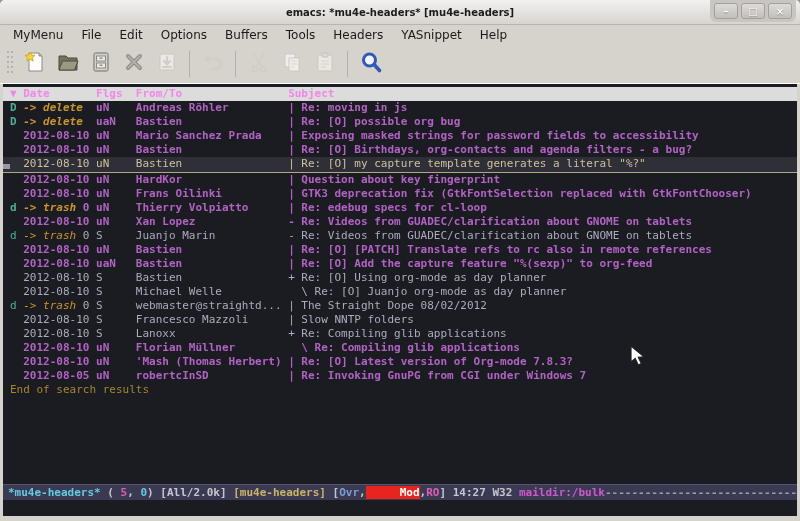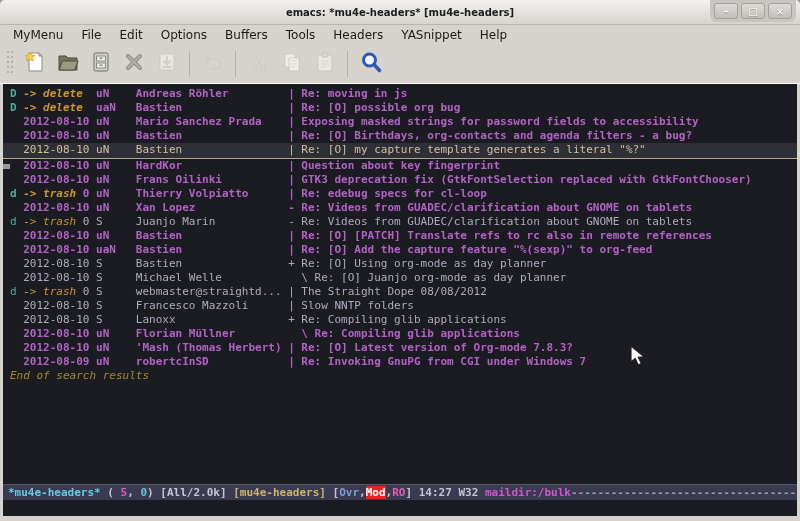--- a/index.html
+++ b/index.html
@@ -49,36 +49,36 @@
   .c-flags { display:inline-block; width:6ch; white-space:pre; }
   .c-from { display:inline-block; width:23ch; white-space:pre; }
   .c-subj { white-space:pre; }
 
   .row.unread { color:var(--unread); font-weight:bold; }
   .row.read { color:var(--read); }
   .row.current { color:var(--current_text); background:var(--current_bg);
                  border-bottom:1px solid #b3a684; height:16px; line-height:13px; }
   .row .c-mark { color:var(--mark_char); }
   .mk-action { color:var(--mark_action); font-style:italic; }
-  .endline { color:var(--end_marker); font-style:italic; }
+  .endline { color:var(--end_marker); }
 
   .fringe-marker { position:absolute; left:0; width:7px; height:5px; background:#9898a4; }
 
   
   .modeline { height:16px; line-height:16px; background:var(--modeline_bg);
               border-top:1px solid #55556e; color:var(--modeline_text);
               white-space:pre; overflow:hidden; padding-left:5px; font-weight:bold; }
   .seg-plain { color:var(--modeline_text); }
   .seg-cyan-bold { color:var(--cyan); }
   .seg-cyan { color:var(--cyan); }
   .seg-pink-bold { color:var(--pink); }
   .seg-pink { color:var(--pink); }
   .seg-khaki { color:var(--khaki); }
   .seg-blue { color:var(--blue); }
-  .seg-mod-red { color:#ffffff; background:var(--mod_bg); }
+  .seg-mod-red { color:#ffffff; background:var(--mod_bg);padding-left:34px; }
   .seg-magenta-bold { color:var(--magenta); }
   .seg-dashes { color:#9d9db2; }
 
   .echo-area { height:16px; background:var(--buffer_bg); }
 
   .mouse-cursor { position:absolute; z-index:50; pointer-events:none; }
 </style>
 </head>
 <body>
 
@@ -197,41 +197,42 @@
           <span><svg width="24" height="24" viewBox="0 0 24 24">
               <circle cx="10.5" cy="10" r="6" fill="#f2f5fa" stroke="#2d59b8" stroke-width="3"></circle>
               <line x1="15.5" y1="15" x2="20.5" y2="20.5" stroke="#2d59b8" stroke-width="3.6" stroke-linecap="round"></line>
             </svg></span>
         </div>
       </div>
   </div>
 
   <div class="content">
     <div class="buffer">
+      <div class="hline"><span class="c-mark">▼</span><span class="c-date">Date</span><span class="c-flags">Flgs</span><span class="c-from">From/To</span><span class="c-subj">Subject</span></div>
       <div id="rows">
           <div class="row unread"><span class="c-mark">D</span><span class="c-date"><span class="mk-action">-&gt; delete</span></span><span class="c-flags">uN</span><span class="c-from">Andreas Röhler</span><span class="c-subj">| Re: moving in js</span></div>
           <div class="row unread"><span class="c-mark">D</span><span class="c-date"><span class="mk-action">-&gt; delete</span></span><span class="c-flags">uaN</span><span class="c-from">Bastien</span><span class="c-subj">| Re: [O] possible org bug</span></div>
           <div class="row unread"><span class="c-mark"></span><span class="c-date">2012-08-10</span><span class="c-flags">uN</span><span class="c-from">Mario Sanchez Prada</span><span class="c-subj">| Exposing masked strings for password fields to accessibility</span></div>
           <div class="row unread"><span class="c-mark"></span><span class="c-date">2012-08-10</span><span class="c-flags">uN</span><span class="c-from">Bastien</span><span class="c-subj">| Re: [O] Birthdays, org-contacts and agenda filters - a bug?</span></div>
           <div class="row current"><span class="c-mark"></span><span class="c-date">2012-08-10</span><span class="c-flags">uN</span><span class="c-from">Bastien</span><span class="c-subj">| Re: [O] my capture template generates a literal "%?"</span></div>
           <div class="row unread"><span class="c-mark"></span><span class="c-date">2012-08-10</span><span class="c-flags">uN</span><span class="c-from">HardKor</span><span class="c-subj">| Question about key fingerprint</span></div>
           <div class="row unread"><span class="c-mark"></span><span class="c-date">2012-08-10</span><span class="c-flags">uN</span><span class="c-from">Frans Oilinki</span><span class="c-subj">| GTK3 deprecation fix (GtkFontSelection replaced with GtkFontChooser)</span></div>
           <div class="row unread"><span class="c-mark">d</span><span class="c-date"><span class="mk-action">-&gt; trash</span> 0</span><span class="c-flags">uN</span><span class="c-from">Thierry Volpiatto</span><span class="c-subj">| Re: edebug specs for cl-loop</span></div>
           <div class="row unread"><span class="c-mark"></span><span class="c-date">2012-08-10</span><span class="c-flags">uN</span><span class="c-from">Xan Lopez</span><span class="c-subj">- Re: Videos from GUADEC/clarification about GNOME on tablets</span></div>
           <div class="row read"><span class="c-mark">d</span><span class="c-date"><span class="mk-action">-&gt; trash</span> 0</span><span class="c-flags">S</span><span class="c-from">Juanjo Marin</span><span class="c-subj">- Re: Videos from GUADEC/clarification about GNOME on tablets</span></div>
           <div class="row unread"><span class="c-mark"></span><span class="c-date">2012-08-10</span><span class="c-flags">uN</span><span class="c-from">Bastien</span><span class="c-subj">| Re: [O] [PATCH] Translate refs to rc also in remote references</span></div>
           <div class="row unread"><span class="c-mark"></span><span class="c-date">2012-08-10</span><span class="c-flags">uaN</span><span class="c-from">Bastien</span><span class="c-subj">| Re: [O] Add the capture feature "%(sexp)" to org-feed</span></div>
           <div class="row read"><span class="c-mark"></span><span class="c-date">2012-08-10</span><span class="c-flags">S</span><span class="c-from">Bastien</span><span class="c-subj">+ Re: [O] Using org-mode as day planner</span></div>
           <div class="row read"><span class="c-mark"></span><span class="c-date">2012-08-10</span><span class="c-flags">S</span><span class="c-from">Michael Welle</span><span class="c-subj">  \ Re: [O] Juanjo org-mode as day planner</span></div>
-          <div class="row read"><span class="c-mark">d</span><span class="c-date"><span class="mk-action">-&gt; trash</span> 0</span><span class="c-flags">S</span><span class="c-from">webmaster@straightd...</span><span class="c-subj">| The Straight Dope 08/08/2012</span></div>
+          <div class="row read"><span class="c-mark">d</span><span class="c-date"><span class="mk-action">-&gt; trash</span> 0</span><span class="c-flags">S</span><span class="c-from">webmaster@straightd...</span><span class="c-subj">| The Straight Dope 08/02/2012</span></div>
           <div class="row read"><span class="c-mark"></span><span class="c-date">2012-08-10</span><span class="c-flags">S</span><span class="c-from">Francesco Mazzoli</span><span class="c-subj">| Slow NNTP folders</span></div>
           <div class="row read"><span class="c-mark"></span><span class="c-date">2012-08-10</span><span class="c-flags">S</span><span class="c-from">Lanoxx</span><span class="c-subj">+ Re: Compiling glib applications</span></div>
           <div class="row unread"><span class="c-mark"></span><span class="c-date">2012-08-10</span><span class="c-flags">uN</span><span class="c-from">Florian Müllner</span><span class="c-subj">  \ Re: Compiling glib applications</span></div>
           <div class="row unread"><span class="c-mark"></span><span class="c-date">2012-08-10</span><span class="c-flags">uN</span><span class="c-from">'Mash (Thomas Herbert)</span><span class="c-subj">| Re: [O] Latest version of Org-mode 7.8.3?</span></div>
-          <div class="row unread"><span class="c-mark"></span><span class="c-date">2012-08-09</span><span class="c-flags">uN</span><span class="c-from">robertcInSD</span><span class="c-subj">| Re: Invoking GnuPG from CGI under Windows 7</span></div>
+          <div class="row unread"><span class="c-mark"></span><span class="c-date">2012-08-05</span><span class="c-flags">uN</span><span class="c-from">robertcInSD</span><span class="c-subj">| Re: Invoking GnuPG from CGI under Windows 7</span></div>
         </div>
       <div class="endline">End of search results</div>
       <div class="fringe-marker" style="top:80px;"></div>
     </div>
     <div class="modeline"><span class="seg-cyan-bold">*mu4e-headers*</span><span class="seg-plain"> ( </span><span class="seg-pink-bold">5</span><span class="seg-plain">, </span><span class="seg-cyan">0</span><span class="seg-plain">) [All/2.0k] </span><span class="seg-khaki">[mu4e-headers]</span><span class="seg-plain"> [</span><span class="seg-blue">Ovr</span><span class="seg-plain">,</span><span class="seg-mod-red">Mod</span><span class="seg-plain">,</span><span class="seg-pink">RO</span><span class="seg-plain">] </span><span class="seg-plain">14:27 W32 </span><span class="seg-magenta-bold">maildir:/bulk</span><span class="seg-dashes">--------------------------------------</span></div>
     <div class="echo-area"></div>
   </div>
 
 </div>
 

